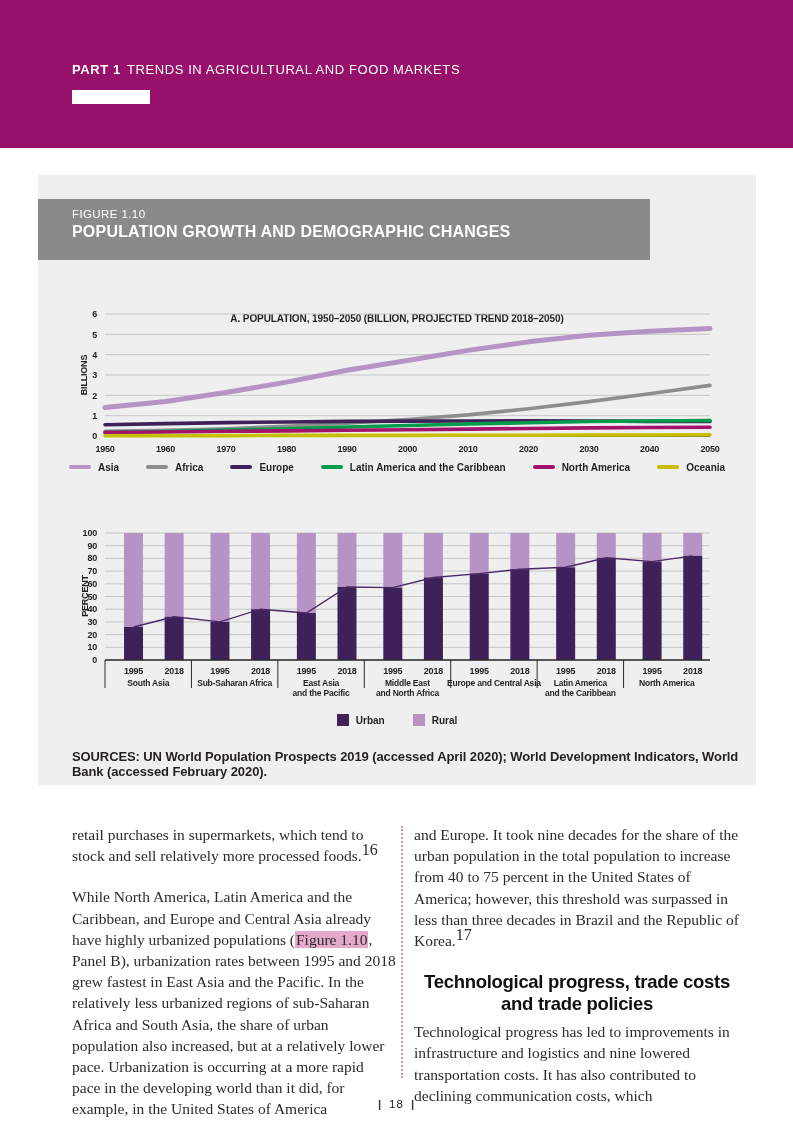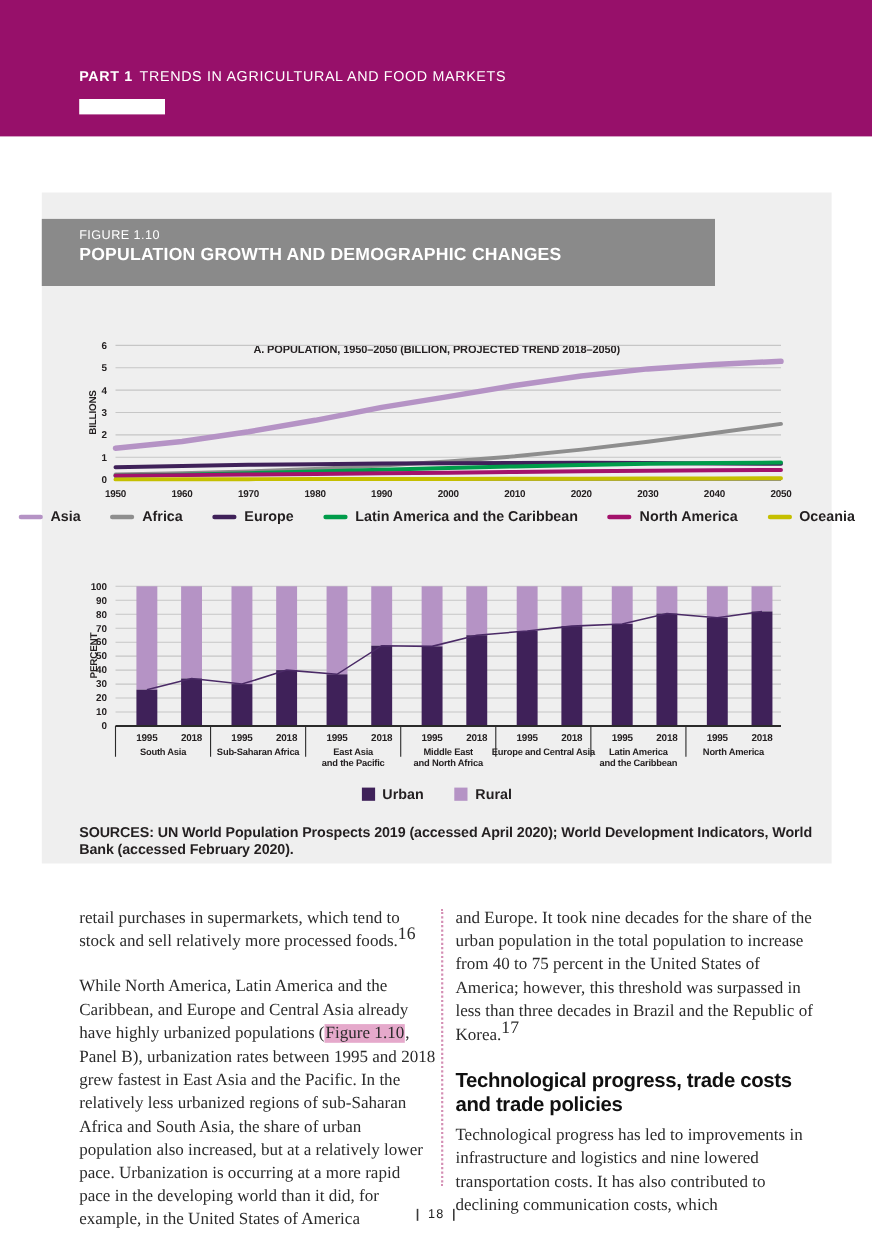--- a/index.html
+++ b/index.html
@@ -1,55 +1,55 @@
 <!DOCTYPE html>
 <html><head>
 <meta charset="utf-8">
 <style>
   html,body{margin:0;padding:0;background:#fff;}
   .page{position:relative;width:793px;height:1122px;background:#ffffff;overflow:hidden;
         font-family:"Liberation Sans",sans-serif;}
   
-  .band{position:absolute;left:0;top:0;width:793px;height:124px;background:#97106A;}
+  .band{position:absolute;left:0;top:0;width:793px;height:148px;background:#97106A;}
   .part-line{position:absolute;left:72px;top:62px;color:#ffffff;font-size:13px;letter-spacing:.6px;white-space:nowrap;}
   .part-label{font-weight:bold;margin-right:6px;}
   .white-box{position:absolute;left:72px;top:90px;width:78px;height:14px;background:#ffffff;}
   
   .figure-panel{position:absolute;left:38px;top:175px;width:718px;height:610px;background:#EFEFEF;}
   .fig-bar{position:absolute;left:0;top:24px;width:612px;height:61px;background:#8A8A8A;color:#fff;
            box-sizing:border-box;padding:9px 0 0 34px;}
   .fig-label{font-size:11.5px;letter-spacing:.4px;}
   .fig-title{font-size:16px;font-weight:bold;letter-spacing:.2px;margin-top:3px;}
   .chart-title{position:absolute;left:0;width:100%;text-align:center;font-size:10px;font-weight:bold;
                color:#231F20;letter-spacing:-.1px;margin-top:28px;}
   #titleA{top:110px;}
   #titleB{top:335px;}
   #svgA{position:absolute;left:37px;top:120px;}
   #svgB{position:absolute;left:37px;top:347px;}
   svg text{font-family:"Liberation Sans",sans-serif;font-weight:bold;fill:#231F20;}
   .tick{font-size:9px;letter-spacing:-.2px;}
   .tick2{font-size:8.5px;letter-spacing:-.2px;}
   .legend{position:absolute;left:0;width:100%;display:flex;justify-content:center;align-items:center;
-          font-size:13px;font-weight:bold;color:#231F20;}
+          font-size:10px;font-weight:bold;color:#231F20;}
   #legendA{top:287px;gap:27px;}
   #legendB{top:539px;gap:28px;}
   .leg-item{white-space:nowrap;}
   .leg-line{display:inline-block;width:22px;height:4px;border-radius:2px;margin-right:7px;vertical-align:2px;}
   .leg-sq{display:inline-block;width:12px;height:12px;margin-right:7px;vertical-align:-2px;}
   .sources{position:absolute;left:34px;top:574px;font-size:13px;font-weight:bold;color:#231F20;letter-spacing:-.1px;}
   
   .col{position:absolute;top:824px;font-family:"Liberation Serif",serif;font-size:15.5px;
        line-height:21.2px;color:#2b2b2b;text-align:left;}
   #colL{left:72px;width:324px;}
   #colR{left:414px;width:326px;}
   .col p{margin:0 0 20px 0;}
   .divider{position:absolute;left:401px;top:826px;height:252px;width:0;border-left:2px dotted #D48FB4;}
   .fig-link{background:#E5A9CB;padding:0 1px;cursor:pointer;}
   .sec-head{font-family:"Liberation Sans",sans-serif;font-size:18.5px;font-weight:bold;line-height:21.5px;
-            letter-spacing:-.3px;color:#101010;margin:14px 0 7px 0;}
+            letter-spacing:-.3px;color:#101010;margin:14px 0 7px 0;text-align:center;}
   sup{font-size:16px;font-weight:normal;line-height:0;margin-top:12px;}
   .footer{position:absolute;top:1082px;left:0;width:793px;text-align:center;font-size:11.5px;
           color:#222;letter-spacing:1px;margin-top:16px;}
   .pbar{color:#3a3a3a;font-weight:bold;margin:0 7px;}
 </style>
 </head>
 <body>
 
 <div class="page">
 

